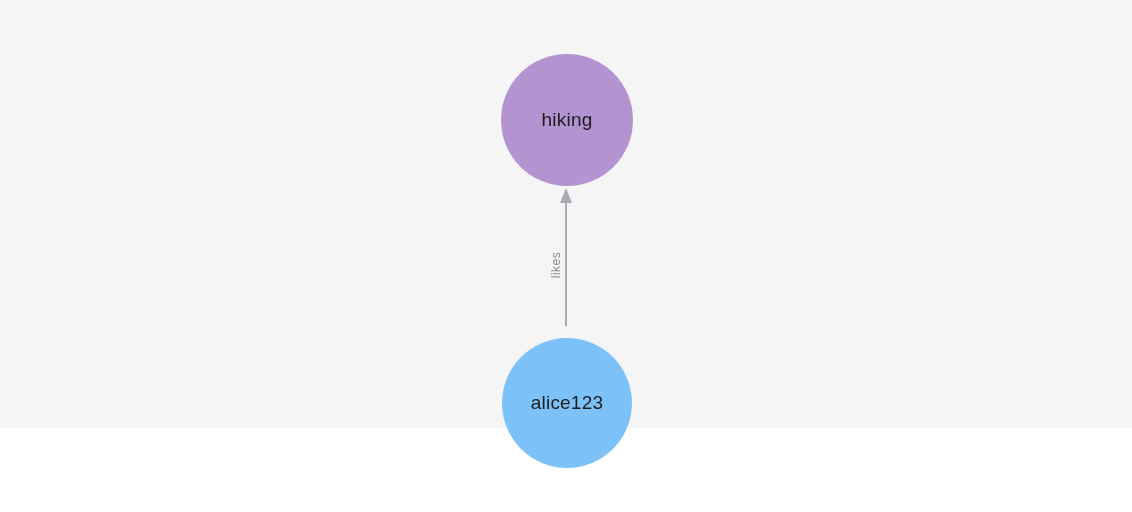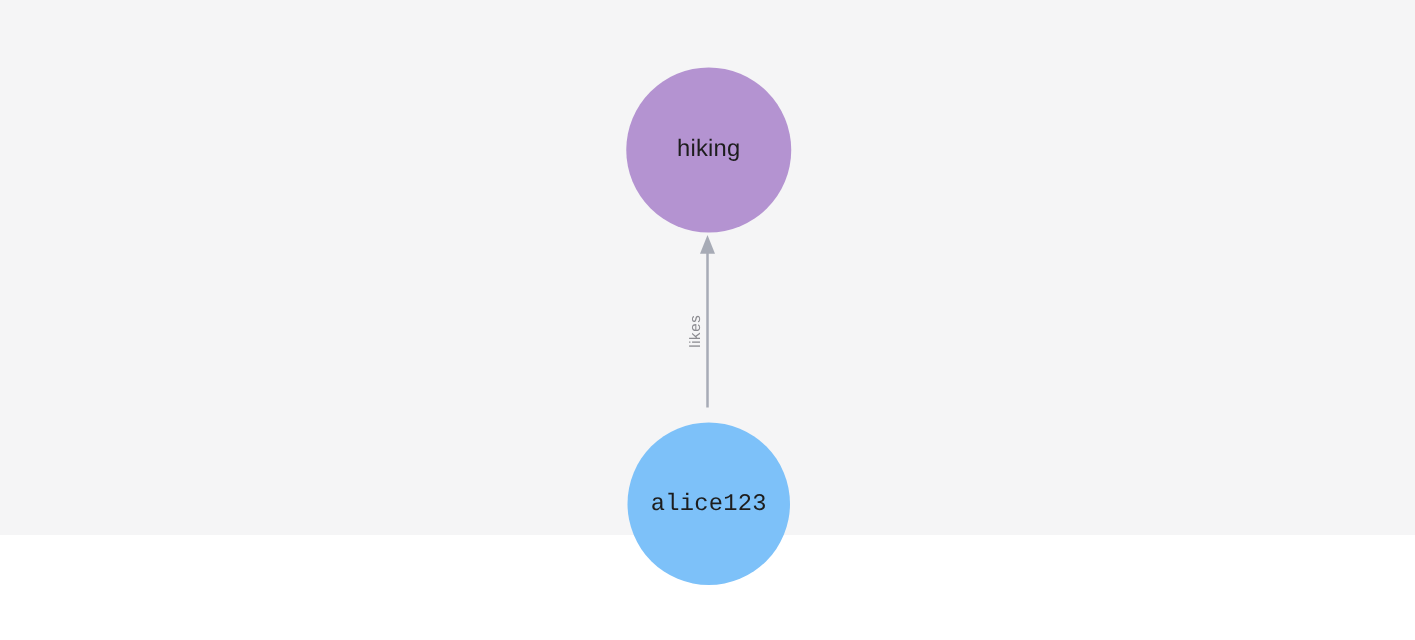--- a/index.html
+++ b/index.html
@@ -30,21 +30,20 @@
     width: 132px;
     height: 132px;
     background: #b493d1;
   }
   .node-alice {
     left: 502px;
     top: 338px;
     width: 130px;
     height: 130px;
     background: #7dc1f9;
-    font-family: Liberation Mono, monospace;
   }
   .node-label {
     font-size: 19px;
     color: #1d1d1d;
     letter-spacing: 0.2px;
     user-select: none;
   }
   .edge-line {
     position: absolute;
     left: 565px;

